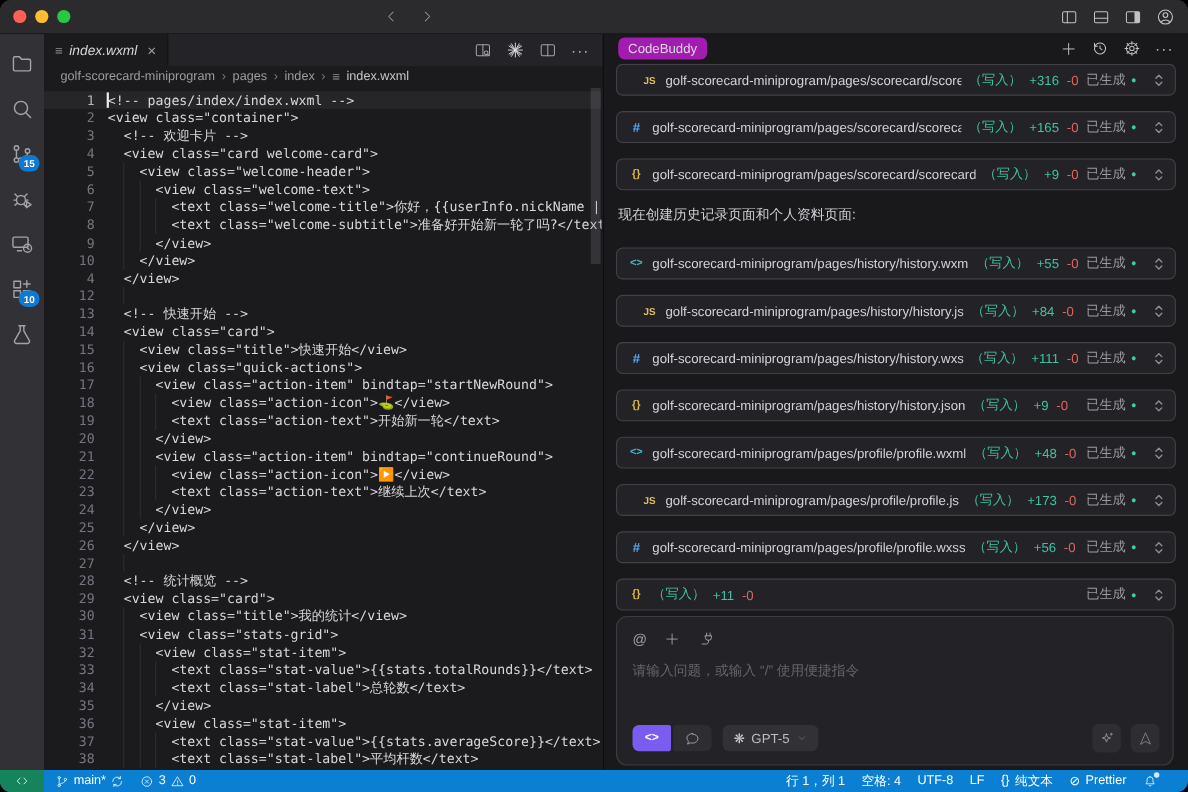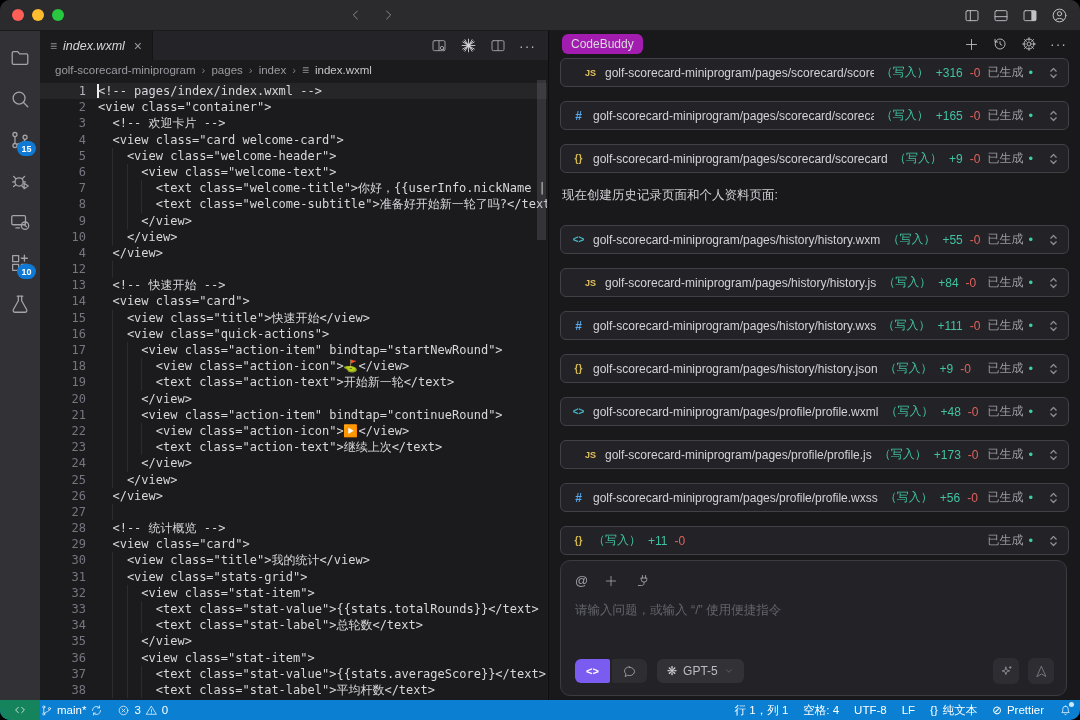--- a/index.html
+++ b/index.html
@@ -78,23 +78,23 @@
   .model-chip{margin-left:10px;height:24px;background:#313136;border-radius:6px;display:flex;align-items:center;gap:6px;
     padding:0 10px;color:#bcbcc2;font-size:12px;}
   .openai-glyph{color:#cfcfd4;font-size:12px;}
   .sq-btn{width:26px;height:26px;border-radius:6px;background:#2d2d32;display:flex;align-items:center;justify-content:center;}
   .right-btns{margin-left:auto;display:flex;gap:9px;}
 
   
   .statusbar{position:absolute;left:0;right:0;bottom:0;height:20px;background:#0b80d3;display:flex;align-items:center;
     color:#fff;font-size:11.5px;}
   .remote{width:40px;height:100%;background:#15845d;display:flex;align-items:center;justify-content:center;flex:none;}
-  .sb-left{display:flex;align-items:center;gap:14px;}
+  .sb-left{display:flex;align-items:center;gap:14px;padding-left:10px;}
   .sb-grp{display:flex;align-items:center;gap:4px;}
-  .sb-right{margin-left:auto;display:flex;align-items:center;gap:15px;padding-right:8px;}
+  .sb-right{margin-left:auto;display:flex;align-items:center;gap:15px;padding-right:28px;}
   .sb-right .sb-grp{gap:5px;}
   .sbic{stroke:#fff;fill:none;stroke-width:1.3;stroke-linecap:round;stroke-linejoin:round;}
   .bell-wrap{position:relative;}
   .bell-dot{position:absolute;right:-2px;top:-2px;width:5px;height:5px;border-radius:50%;background:#cfe8ff;}
 </style>
 </head>
 <body>
 
 <div id="window">
 

